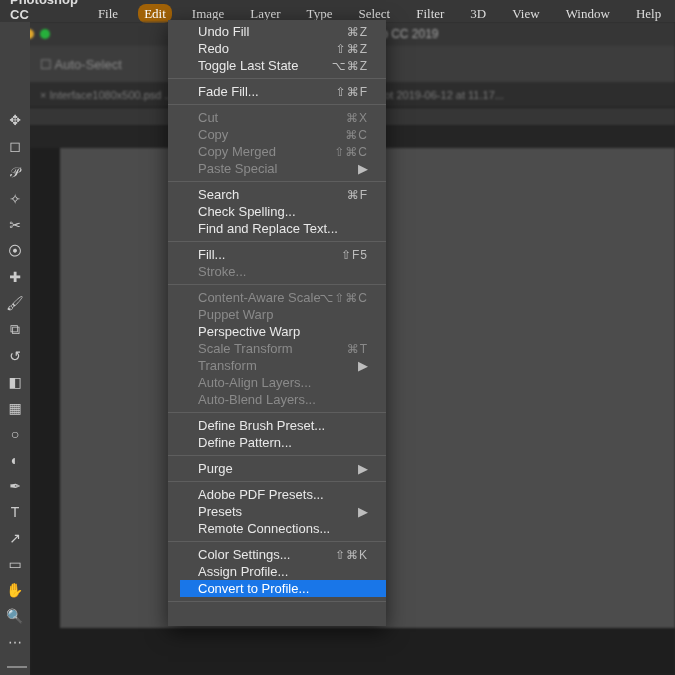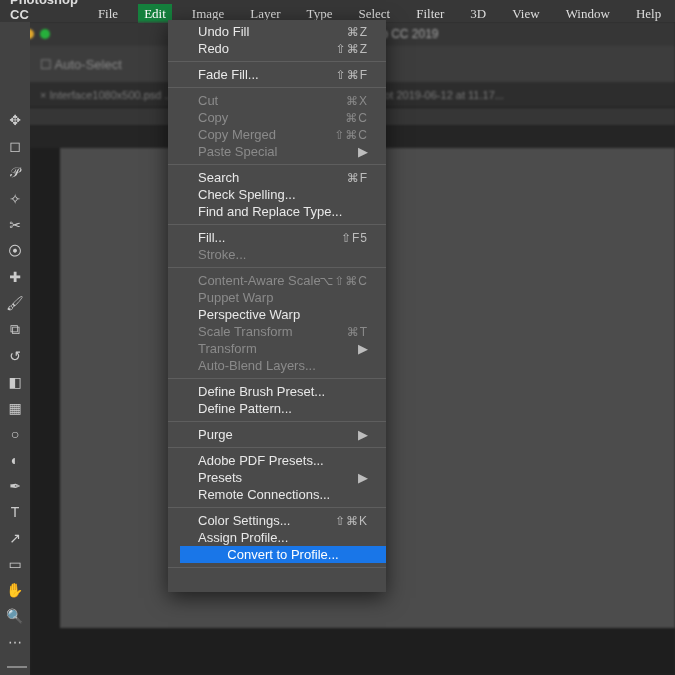--- a/index.html
+++ b/index.html
@@ -2,21 +2,21 @@
 <html><head>
 <meta charset="utf-8">
 <style>
   * { margin: 0; padding: 0; box-sizing: border-box; font-family: -apple-system, "Helvetica Neue", Arial, sans-serif; }
   body { width: 675px; height: 675px; background: #252525; overflow: hidden; position: relative; color: #ccc; font-size: 13px; }
   
   .menubar { height: 22px; background: #373737; display: flex; align-items: flex-end; padding-left: 0; color: #ddd; font-size: 13px; }
   .apple { margin-right: 10px; font-size: 14px; }
   .app-name { font-weight: 600; margin-right: 14px; }
   .mitem { margin-right: 14px; padding: 2px 6px; font-family: Liberation Serif, serif; }
-  .mitem.active { background: #15803d; color: #fff; border-radius: 0;}
+  .mitem.active { background: #a16207; color: #fff; border-radius: 8px;}
   
   .backdrop { position: absolute; inset: 22px 0 0 0; filter: blur(1.2px); opacity: .85; }
   .titlebar { height: 24px; background: #3a3a3a; display: flex; align-items: center; padding-left: 8px; gap:6px;}
   .dot { width:10px;height:10px;border-radius:50%; }
   .d-r{background:#ff5f56;} .d-y{background:#ffbd2e;} .d-g{background:#27c93f;}
   .titlebar .title { flex:1; text-align:center; color:#bbb; font-size:12px;}
   .optbar { height: 36px; background: #424242; display:flex; align-items:center; padding:0 10px; gap:14px; color:#999;}
   .home-icon svg { width:16px; height:16px; fill:#bbb;}
   .tabbar { height: 26px; background: #2f2f2f; border-bottom:1px solid #1a1a1a; display:flex; align-items:center; padding-left:40px; gap:20px; color:#888; font-size:11px;}
   .tabbar .tab::before{content:"×  "; color:#888;}
@@ -28,21 +28,21 @@
   .canvasarea { position:absolute; left:30px; right:0; top:126px; bottom:0; background:#1d1d1d;}
   .canvas { position:absolute; left:30px; top:0; right:0; height:480px; background:#535353;}
   
   .dropdown { position:absolute; left:168px; top:20px; width:218px; background:#4a4a4a; box-shadow:0 6px 20px rgba(0,0,0,.6); padding:3px 0; font-size:13px;}
   .dropdown .row { height:17px; display:flex; align-items:center; padding:0 18px; color:#e8e8e8; position:relative;margin-left:12px;}
   .dropdown .row.disabled { color:#8a8a8a; }
   .dropdown .row .sc { position:absolute; right:18px; color:#bdbdbd; font-size:12px; letter-spacing:1px;}
   .dropdown .row.disabled .sc{ color:#8a8a8a;}
   .dropdown .row .sub { position:absolute; right:18px; color:#bdbdbd;}
   .dropdown .sep { height:1px; background:#5e5e5e; margin:4px 0;}
-  .dropdown .row.hl { background:#1976e8; color:#fff;justify-content:center;}
+  .dropdown .row.hl { background:#1976e8; color:#fff;}
 </style>
 </head>
 <body>
 
 <div class="menubar">
   <span class="apple"></span>
   <span class="app-name">Photoshop CC</span>
   <span id="menubar-items"><span class="mitem">File</span><span class="mitem active">Edit</span><span class="mitem">Image</span><span class="mitem">Layer</span><span class="mitem">Type</span><span class="mitem">Select</span><span class="mitem">Filter</span><span class="mitem">3D</span><span class="mitem">View</span><span class="mitem">Window</span><span class="mitem">Help</span></span>
 </div>
 
@@ -98,20 +98,24 @@
 
 <div class="dropdown" id="dropdown">
     <div class="row">
       <span>Undo Fill</span>
       <span class="sc">⌘Z</span>
     </div>
     <div class="row">
       <span>Redo</span>
       <span class="sc">⇧⌘Z</span>
     </div>
+    <div class="row">
+      <span>Toggle Last State</span>
+      <span class="sc">⌥⌘Z</span>
+    </div>
     <div class="sep"></div>
     <div class="row">
       <span>Fade Fill...</span>
       <span class="sc">⇧⌘F</span>
     </div>
     <div class="sep"></div>
     <div class="row disabled">
       <span>Cut</span>
       <span class="sc">⌘X</span>
     </div>
@@ -129,21 +133,21 @@
     </div>
     <div class="sep"></div>
     <div class="row">
       <span>Search</span>
       <span class="sc">⌘F</span>
     </div>
     <div class="row">
       <span>Check Spelling...</span>
     </div>
     <div class="row">
-      <span>Find and Replace Type...</span>
+      <span>Find and Replace Text...</span>
     </div>
     <div class="sep"></div>
     <div class="row">
       <span>Fill...</span>
       <span class="sc">⇧F5</span>
     </div>
     <div class="row disabled">
       <span>Stroke...</span>
     </div>
     <div class="sep"></div>
@@ -159,20 +163,23 @@
     </div>
     <div class="row disabled">
       <span>Scale Transform</span>
       <span class="sc">⌘T</span>
     </div>
     <div class="row disabled">
       <span>Transform</span>
       <span class="sub">▶</span>
     </div>
     <div class="row disabled">
+      <span>Auto-Align Layers...</span>
+    </div>
+    <div class="row disabled">
       <span>Auto-Blend Layers...</span>
     </div>
     <div class="sep"></div>
     <div class="row">
       <span>Define Brush Preset...</span>
     </div>
     <div class="row">
       <span>Define Pattern...</span>
     </div>
     <div class="sep"></div>

